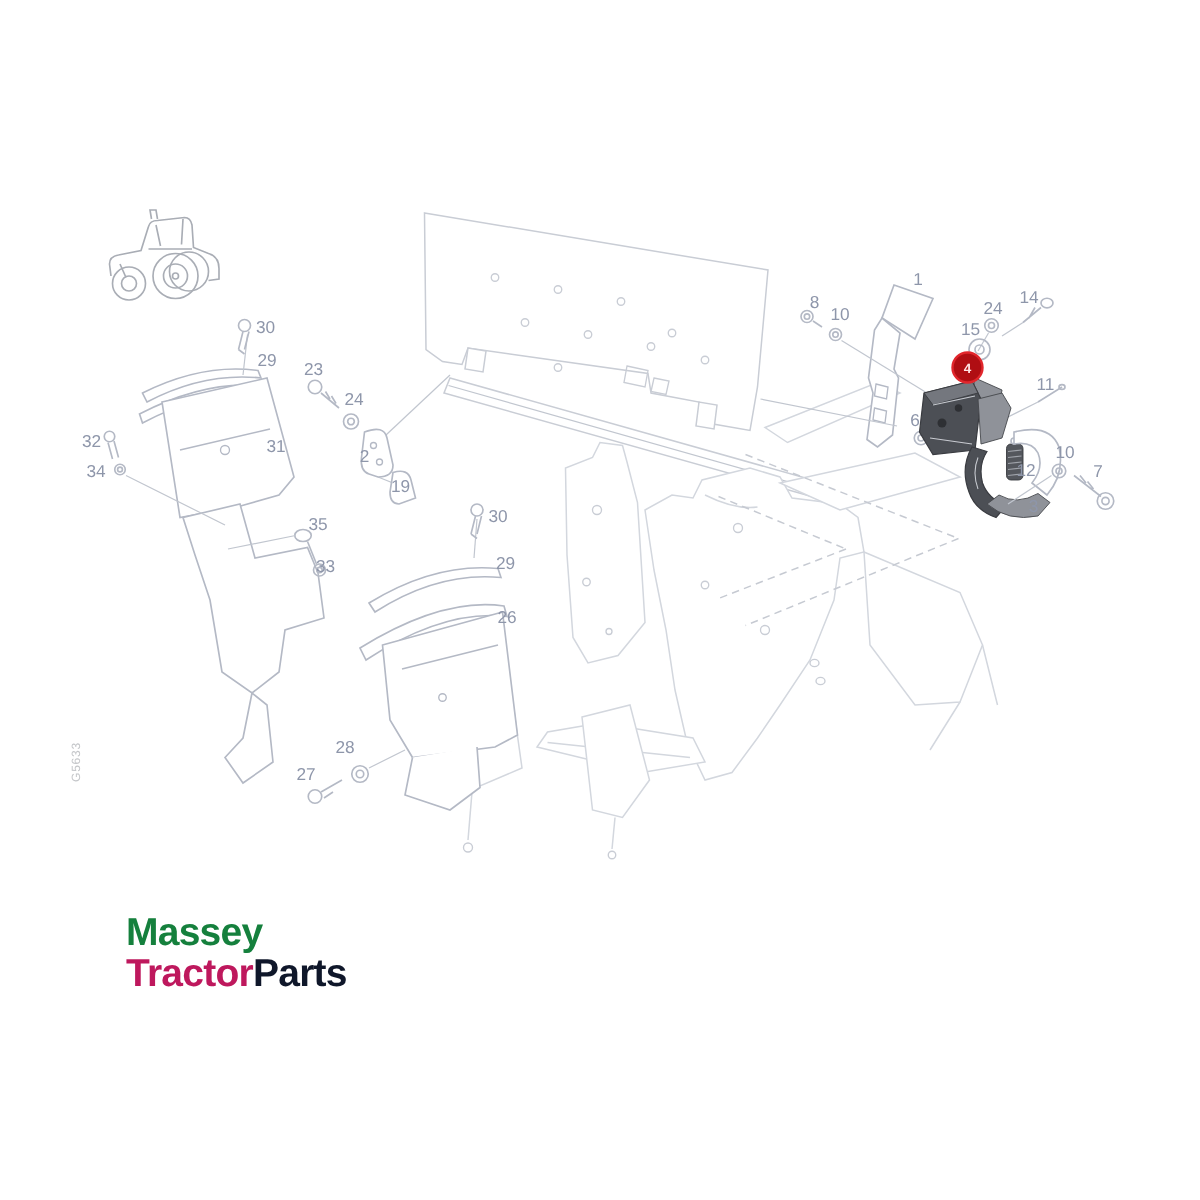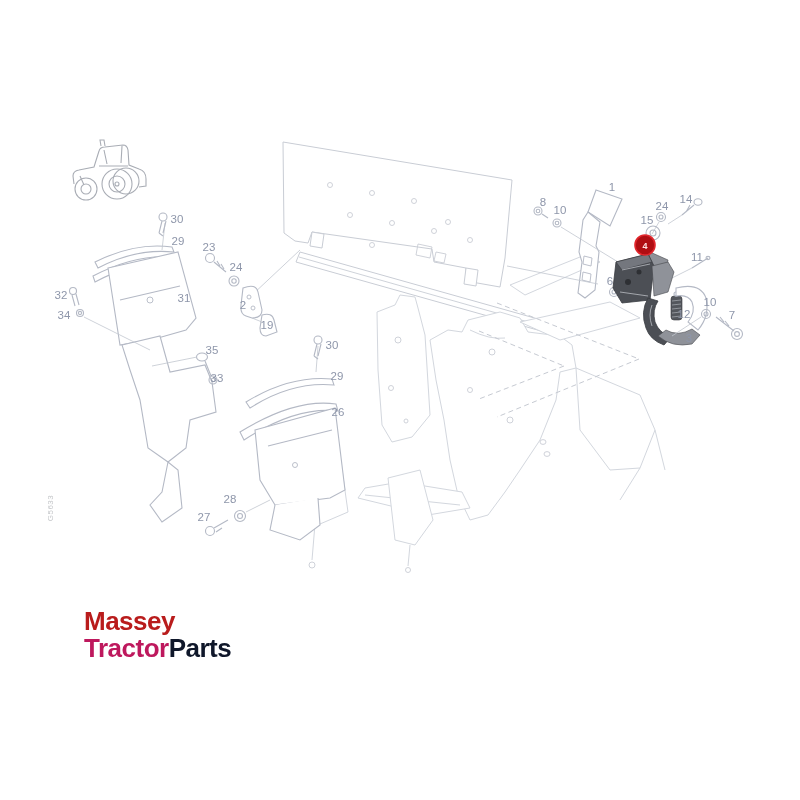--- a/index.html
+++ b/index.html
@@ -295,21 +295,21 @@
 
       <g>
           <circle cx="645" cy="245" r="10" fill="#b00e13" stroke="#e1262c" stroke-width="1.6"></circle>
           <text x="645" y="245.5" text-anchor="middle" dominant-baseline="central" font-size="9" font-weight="bold" fill="#ffe3e3">4</text>
         </g>
     </svg>
   </div>
 
   <div class="logo">
     <div class="row1">
-      <span style="color: #b91c1c;">Massey</span>
+      <span style="color: #15803d;">Massey</span>
     </div>
     <div class="row2">
       <span style="color: #be185d;">Tractor</span><span style="color: #0f172a;">Parts</span>
     </div>
   </div>
 
   <div class="watermark">G5633</div>
 
 </div>
 

